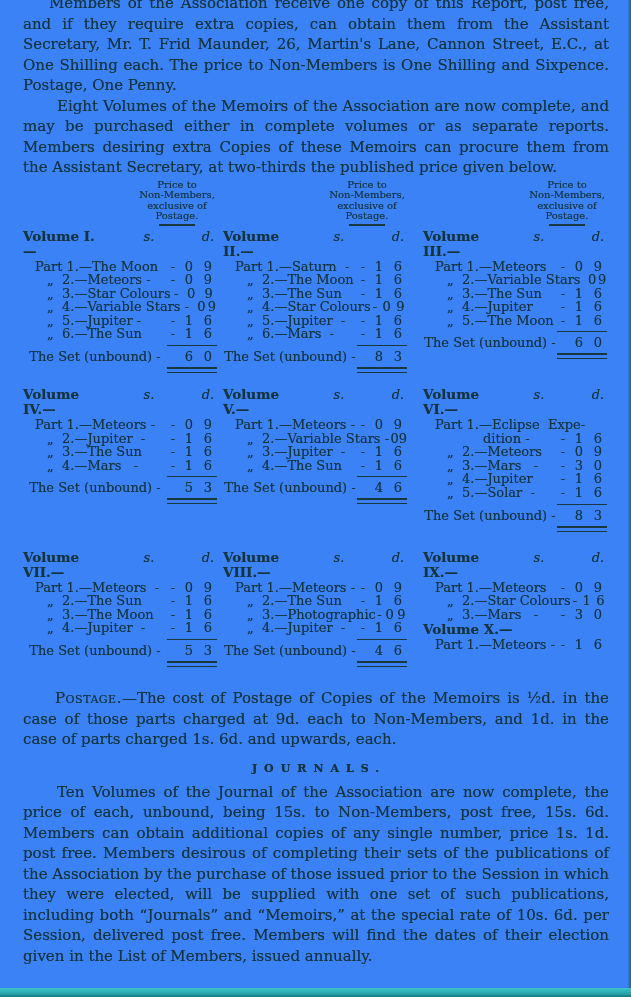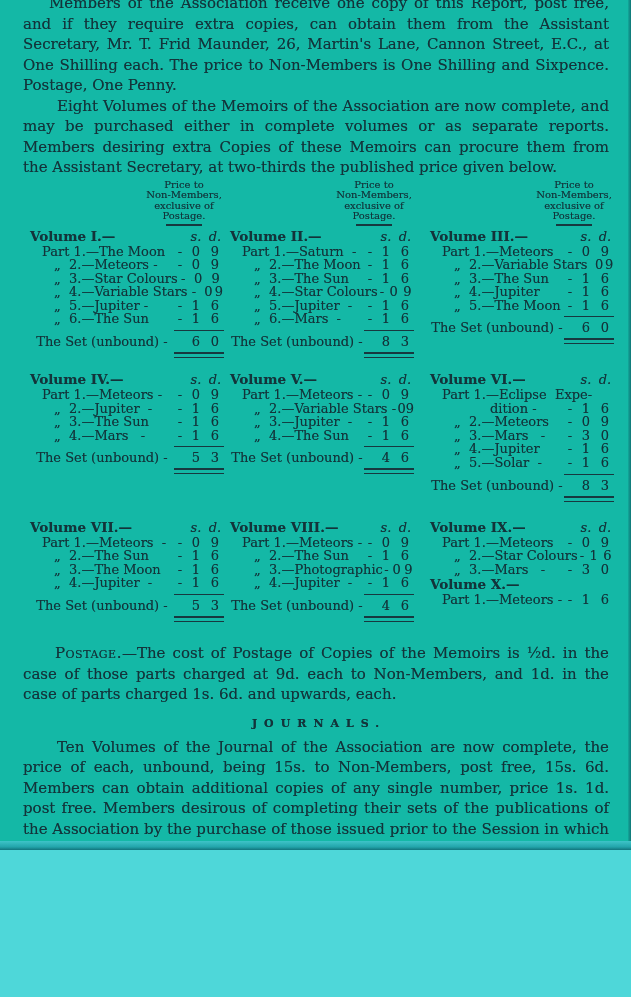--- a/index.html
+++ b/index.html
@@ -1,48 +1,48 @@
 <!DOCTYPE html>
 <html><head>
 <meta charset="utf-8">
 <style>
   html,body{margin:0;padding:0;background:#4ed7d9;}
   .page{
     position:relative;
-    width:631px;height:850px;
-    background:#14b8a6;
+    width:631px;height:997px;
+    background:#3b82f6;
     overflow:hidden;
     font-family:"DejaVu Serif","Liberation Serif",serif;
     color:#14333a;
   }
   
   .body{
     margin:0 22px 0 23px;
     font-size:15px;line-height:20.5px;
     text-align:justify;
     text-shadow:0 0 .5px rgba(10,40,46,.55);
   }
   .p1{margin-top:-7px;text-indent:26px;}
   .indent{text-indent:34px;}
   .sc{font-variant:small-caps;letter-spacing:.5px;}
   
   .memoirs{margin-top:2px;}
-  .vol-row{display:flex;padding-left:30px;}
+  .vol-row{display:flex;padding-left:23px;}
   .vol-row.r1{margin-top:11px;}
   .vol-row.r2{margin-top:15px;}
   .vol-cell{flex:0 0 auto;font-size:13px;line-height:13.6px;text-shadow:0 0 .4px rgba(10,40,46,.5);}
   .vol-cell.c0{width:194px;margin-right:6px;}
   .vol-cell.c1{width:184px;margin-right:16px;}
   .vol-cell.c2{width:184px;}
   .price-header{width:112px;margin:0 -16px 3px auto;text-align:center;
     font-size:10px;line-height:10.5px;}
   .ph-rule{width:36px;margin:2px auto 0;border-top:2px solid #17383f;}
   .vol-block{margin-top:3px;}
   .vol-block + .vol-block{margin-top:1px;}
-  .vol-title-row{display:flex;align-items:baseline;line-height:15px;margin-bottom:1px;}
+  .vol-title-row{display:flex;align-items:baseline;line-height:15px;margin-bottom:1px;gap:40px;}
   .vol-title{flex:1;font-weight:bold;font-size:13.5px;}
   .sd{font-style:italic;text-align:center;}
   .sd.s{width:20px;}
   .sd.d{width:18px;}
   .part-row{display:flex;}
   .part-label{flex:1;white-space:pre;padding-left:12px;}
   .part-row.ditto .part-label{padding-left:24px;}
   .part-row.cont .part-label{padding-left:60px;}
   .tail{width:12px;text-align:center;}
   .num{text-align:center;}

